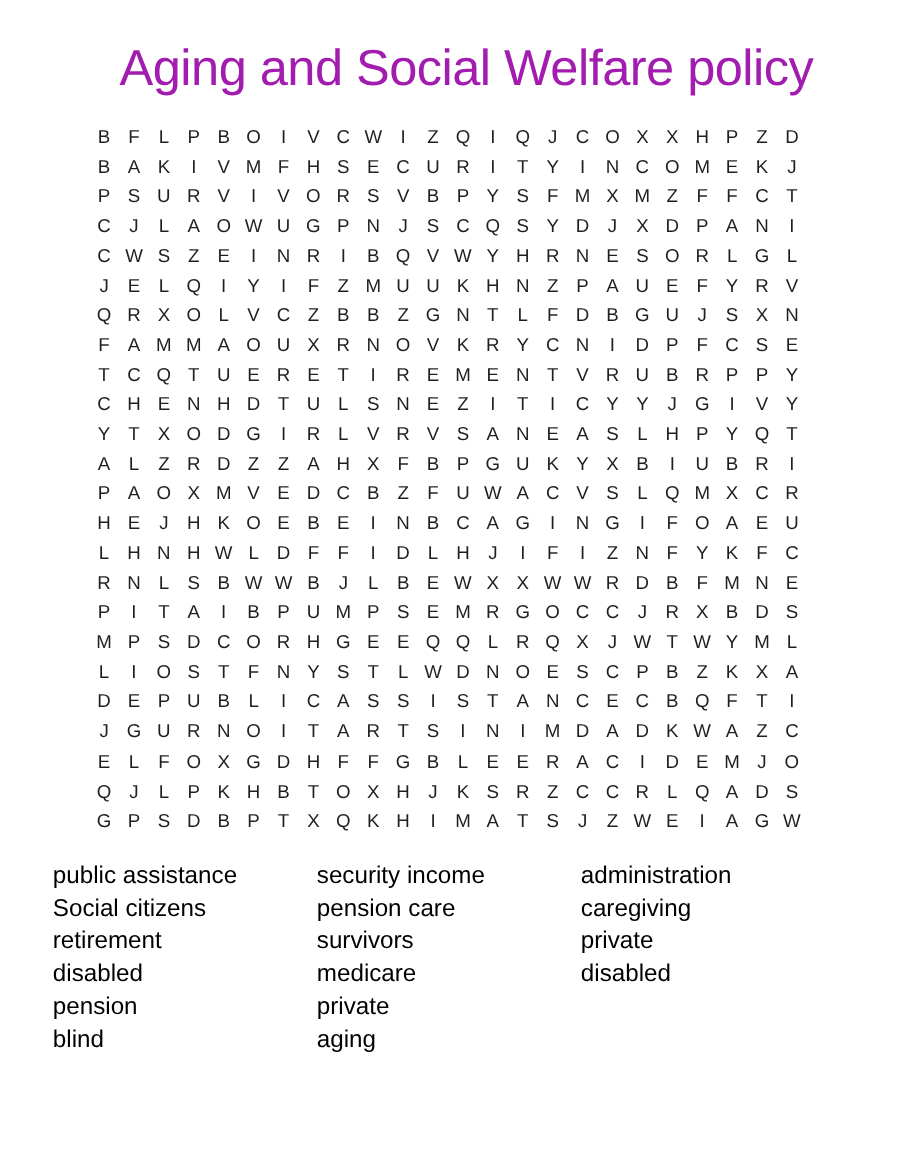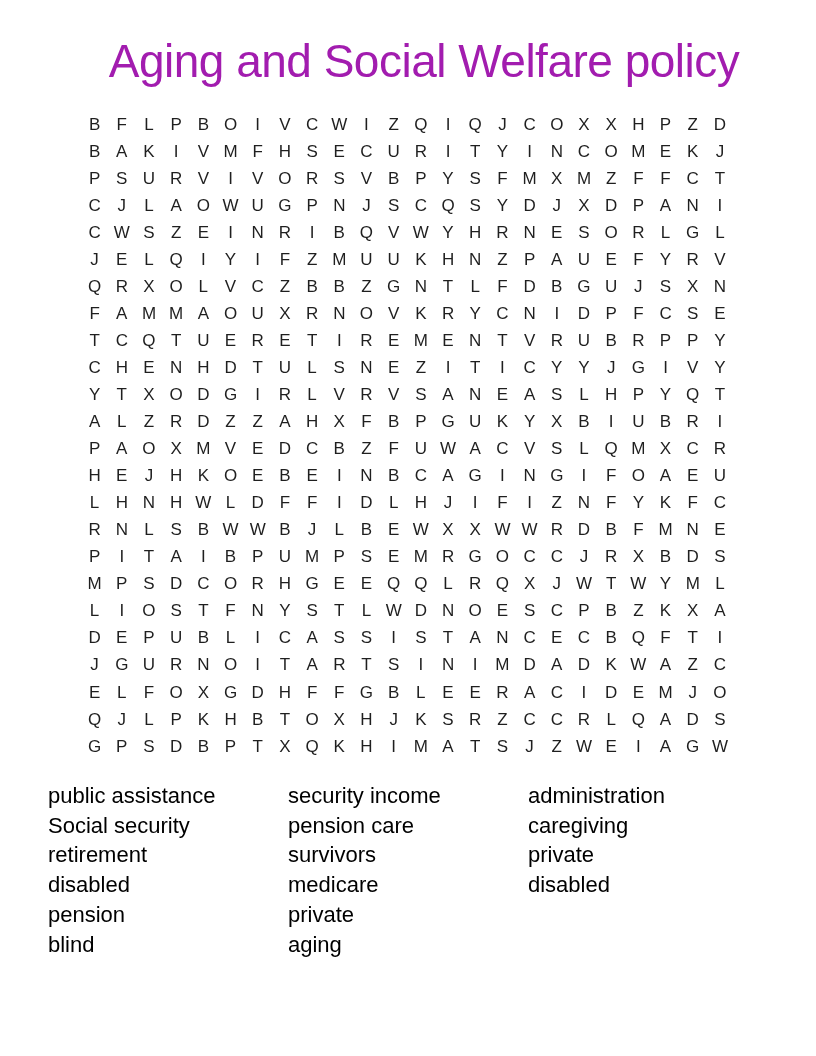--- a/index.html
+++ b/index.html
@@ -648,21 +648,21 @@
       <span class="cell">E</span>
       <span class="cell">I</span>
       <span class="cell">A</span>
       <span class="cell">G</span>
       <span class="cell">W</span>
     </div>
 
   <div class="wordlist">
       <div class="word-col">
         <div class="word">public assistance</div>
-        <div class="word">Social security</div>
+        <div class="word">Social citizens</div>
         <div class="word">retirement</div>
         <div class="word">disabled</div>
         <div class="word">pension</div>
         <div class="word">blind</div>
       </div>
       <div class="word-col">
         <div class="word">security income</div>
         <div class="word">pension care</div>
         <div class="word">survivors</div>
         <div class="word">medicare</div>

